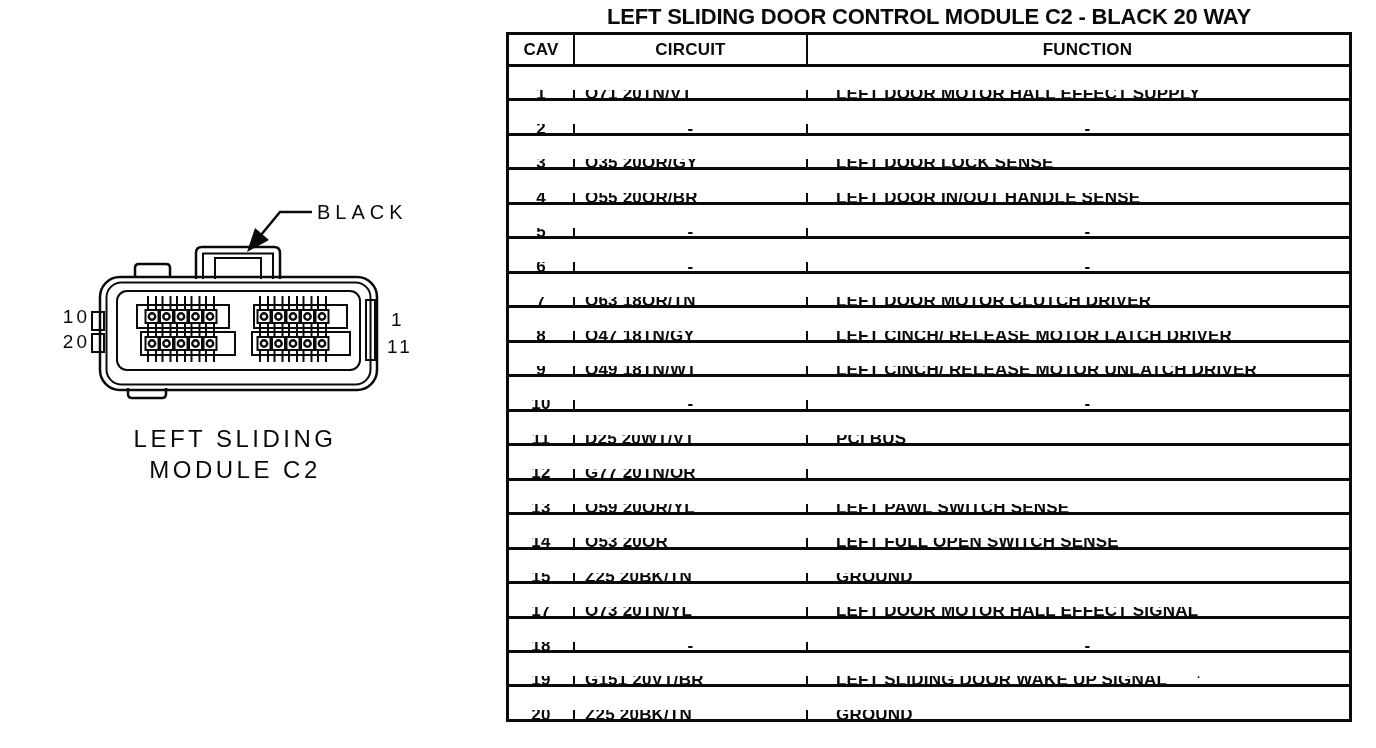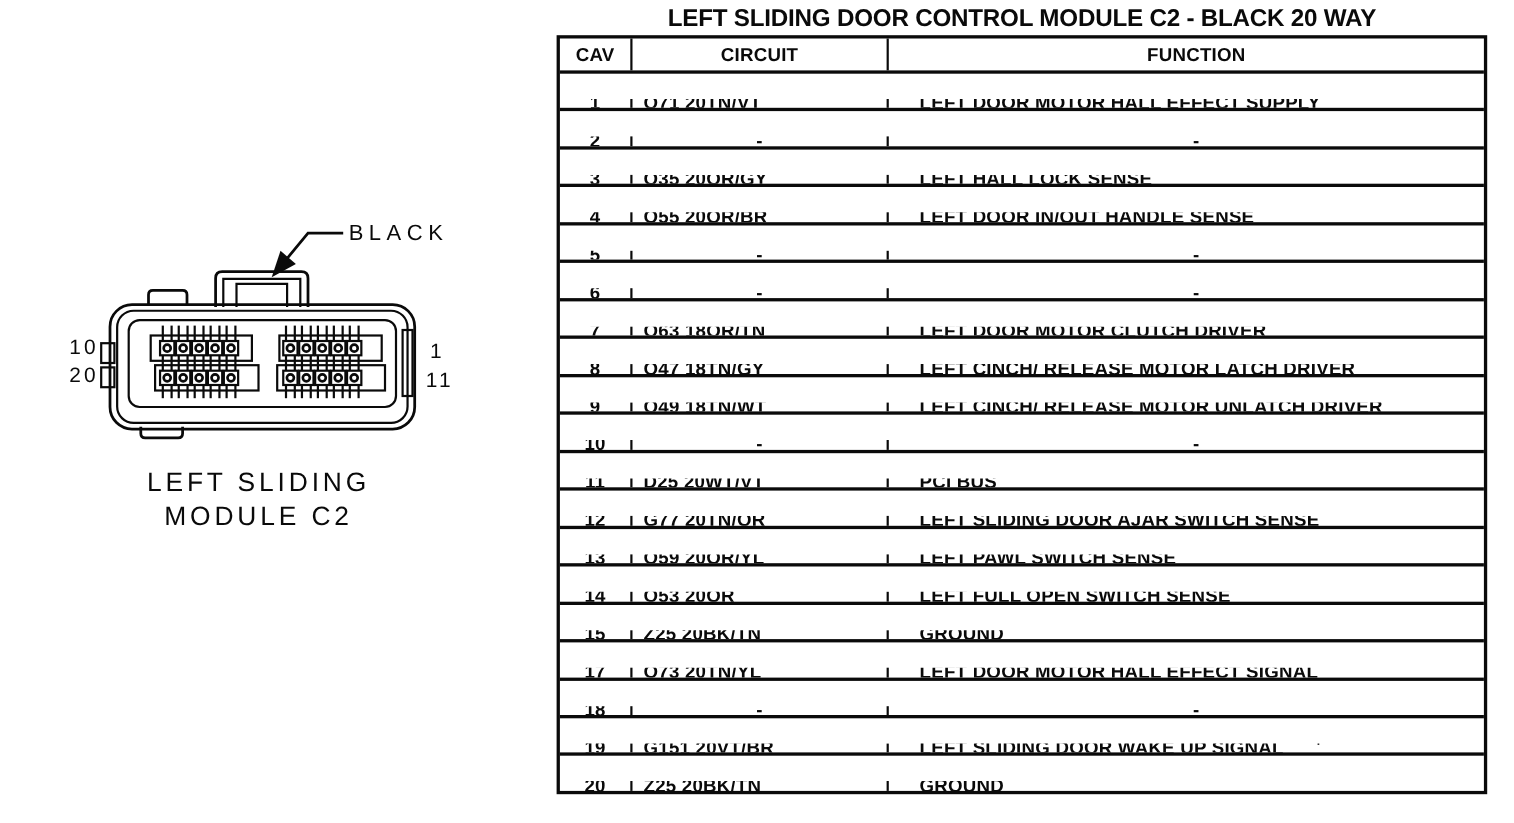--- a/index.html
+++ b/index.html
@@ -225,21 +225,21 @@
       <div class="c function">LEFT DOOR MOTOR HALL EFFECT SUPPLY</div>
     </div>
     <div class="trow">
       <div class="c cav">2</div>
       <div class="c circuit dash">-</div>
       <div class="c function dash">-</div>
     </div>
     <div class="trow">
       <div class="c cav">3</div>
       <div class="c circuit">Q35 20OR/GY</div>
-      <div class="c function">LEFT HALL LOCK SENSE</div>
+      <div class="c function">LEFT DOOR LOCK SENSE</div>
     </div>
     <div class="trow">
       <div class="c cav">4</div>
       <div class="c circuit">Q55 20OR/BR</div>
       <div class="c function">LEFT DOOR IN/OUT HANDLE SENSE</div>
     </div>
     <div class="trow">
       <div class="c cav">5</div>
       <div class="c circuit dash">-</div>
       <div class="c function dash">-</div>
@@ -270,21 +270,20 @@
       <div class="c function dash">-</div>
     </div>
     <div class="trow">
       <div class="c cav">11</div>
       <div class="c circuit">D25 20WT/VT</div>
       <div class="c function">PCI BUS</div>
     </div>
     <div class="trow">
       <div class="c cav">12</div>
       <div class="c circuit">G77 20TN/OR</div>
-      <div class="c function">LEFT SLIDING DOOR AJAR SWITCH SENSE</div>
     </div>
     <div class="trow">
       <div class="c cav">13</div>
       <div class="c circuit">Q59 20OR/YL</div>
       <div class="c function">LEFT PAWL SWITCH SENSE</div>
     </div>
     <div class="trow">
       <div class="c cav">14</div>
       <div class="c circuit">Q53 20OR</div>
       <div class="c function">LEFT FULL OPEN SWITCH SENSE</div>

